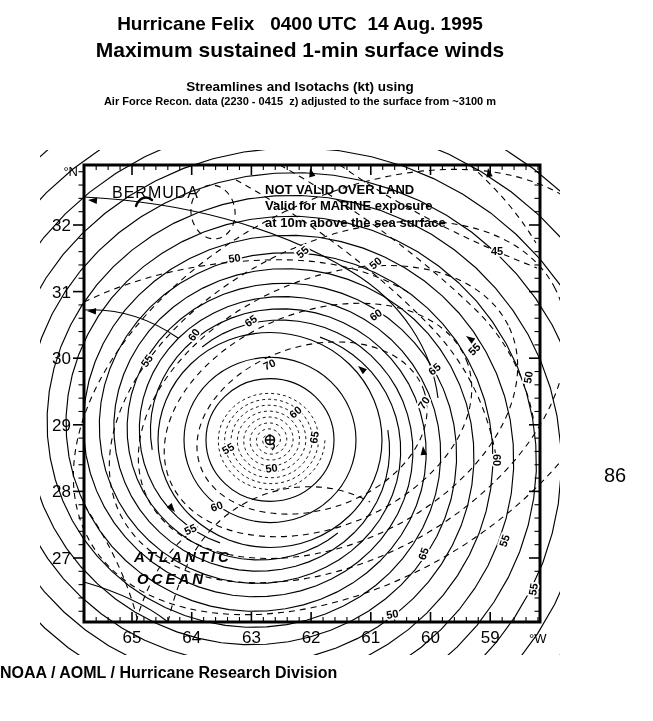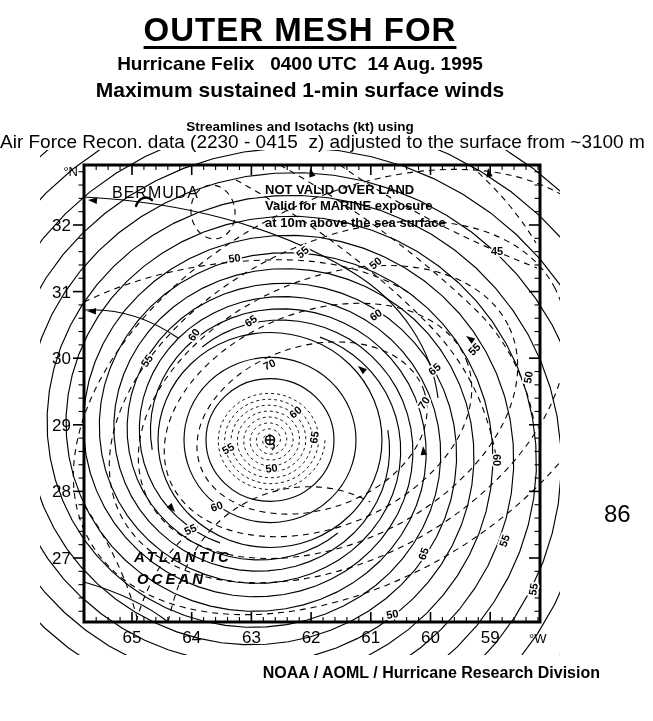--- a/index.html
+++ b/index.html
@@ -6,40 +6,39 @@
   body{width:653px;height:721px;background:#ffffff;position:relative;overflow:hidden;
        font-family:"Liberation Sans",sans-serif;color:#000;}
   .header{position:absolute;left:0;top:10px;width:600px;text-align:center;}
   .header div{white-space:pre;}
   .title{font-size:33px;font-weight:700;letter-spacing:1px;text-decoration:underline;
          text-decoration-thickness:3px;text-underline-offset:5px;line-height:40px;}
   .subtitle{font-size:19px;font-weight:700;margin-top:0;line-height:27px;}
   .line3{font-size:21px;font-weight:700;margin-top:3px;line-height:20px;}
   .line4{font-size:13.5px;font-weight:700;margin-top:19px;line-height:15px;}
   .line5{font-size:13.5px;font-weight:700;line-height:15px;}
-  .line6{font-size:19px;font-weight:400;line-height:15px;}
+  .line6{font-size:11px;font-weight:700;line-height:15px;}
   #map{position:absolute;left:40px;top:150px;width:520px;height:505px;}
-  .page-num{position:absolute;left:604px;top:500px;font-size:24px;}
-  .footer{position:absolute;left:0;top:664px;width:600px;text-align:right;
+  .page-num{position:absolute;left:604px;top:464px;font-size:20px;}
+  .footer{position:absolute;left:0;top:664px;width:600px;text-align:left;
           font-size:16px;font-weight:700;}
   
   text{fill:#000;}
   text.axis{font:400 17px "Liberation Sans",sans-serif;}
   text.unit{font:400 13px "Liberation Sans",sans-serif;}
   text.clabel{font:700 11px "Liberation Sans",sans-serif;paint-order:stroke;
               stroke:#ffffff;stroke-width:3.5px;}
   text.bermuda{font:400 16px "Liberation Sans",sans-serif;letter-spacing:1px;}
   text.notice{font:700 13px "Liberation Sans",sans-serif;}
   text.ocean{font:italic 600 15px "Liberation Sans",sans-serif;letter-spacing:3px;}
 </style>
 </head>
 <body>
 
 <div class="header">
-  <div class="title">OUTER MESH FOR</div>
   <div class="subtitle">Hurricane Felix   0400 UTC  14 Aug. 1995</div>
   <div class="line3">Maximum sustained 1-min surface winds</div>
   <div class="line4">Streamlines and Isotachs (kt) using</div>
   <div class="line6">Air Force Recon. data (2230 - 0415  z) adjusted to the surface from ~3100 m</div>
 </div>
 
 <svg id="map" viewBox="0 0 520 505">
     <ellipse cx="230" cy="290" rx="64" ry="61.44" fill="none" stroke="#000" stroke-width="1.15"></ellipse>
     <ellipse cx="230" cy="290" rx="86" ry="82.56" fill="none" stroke="#000" stroke-width="1.15"></ellipse>
     <ellipse cx="230" cy="290" rx="112" ry="107.52" fill="none" stroke="#000" stroke-width="1.15"></ellipse>

